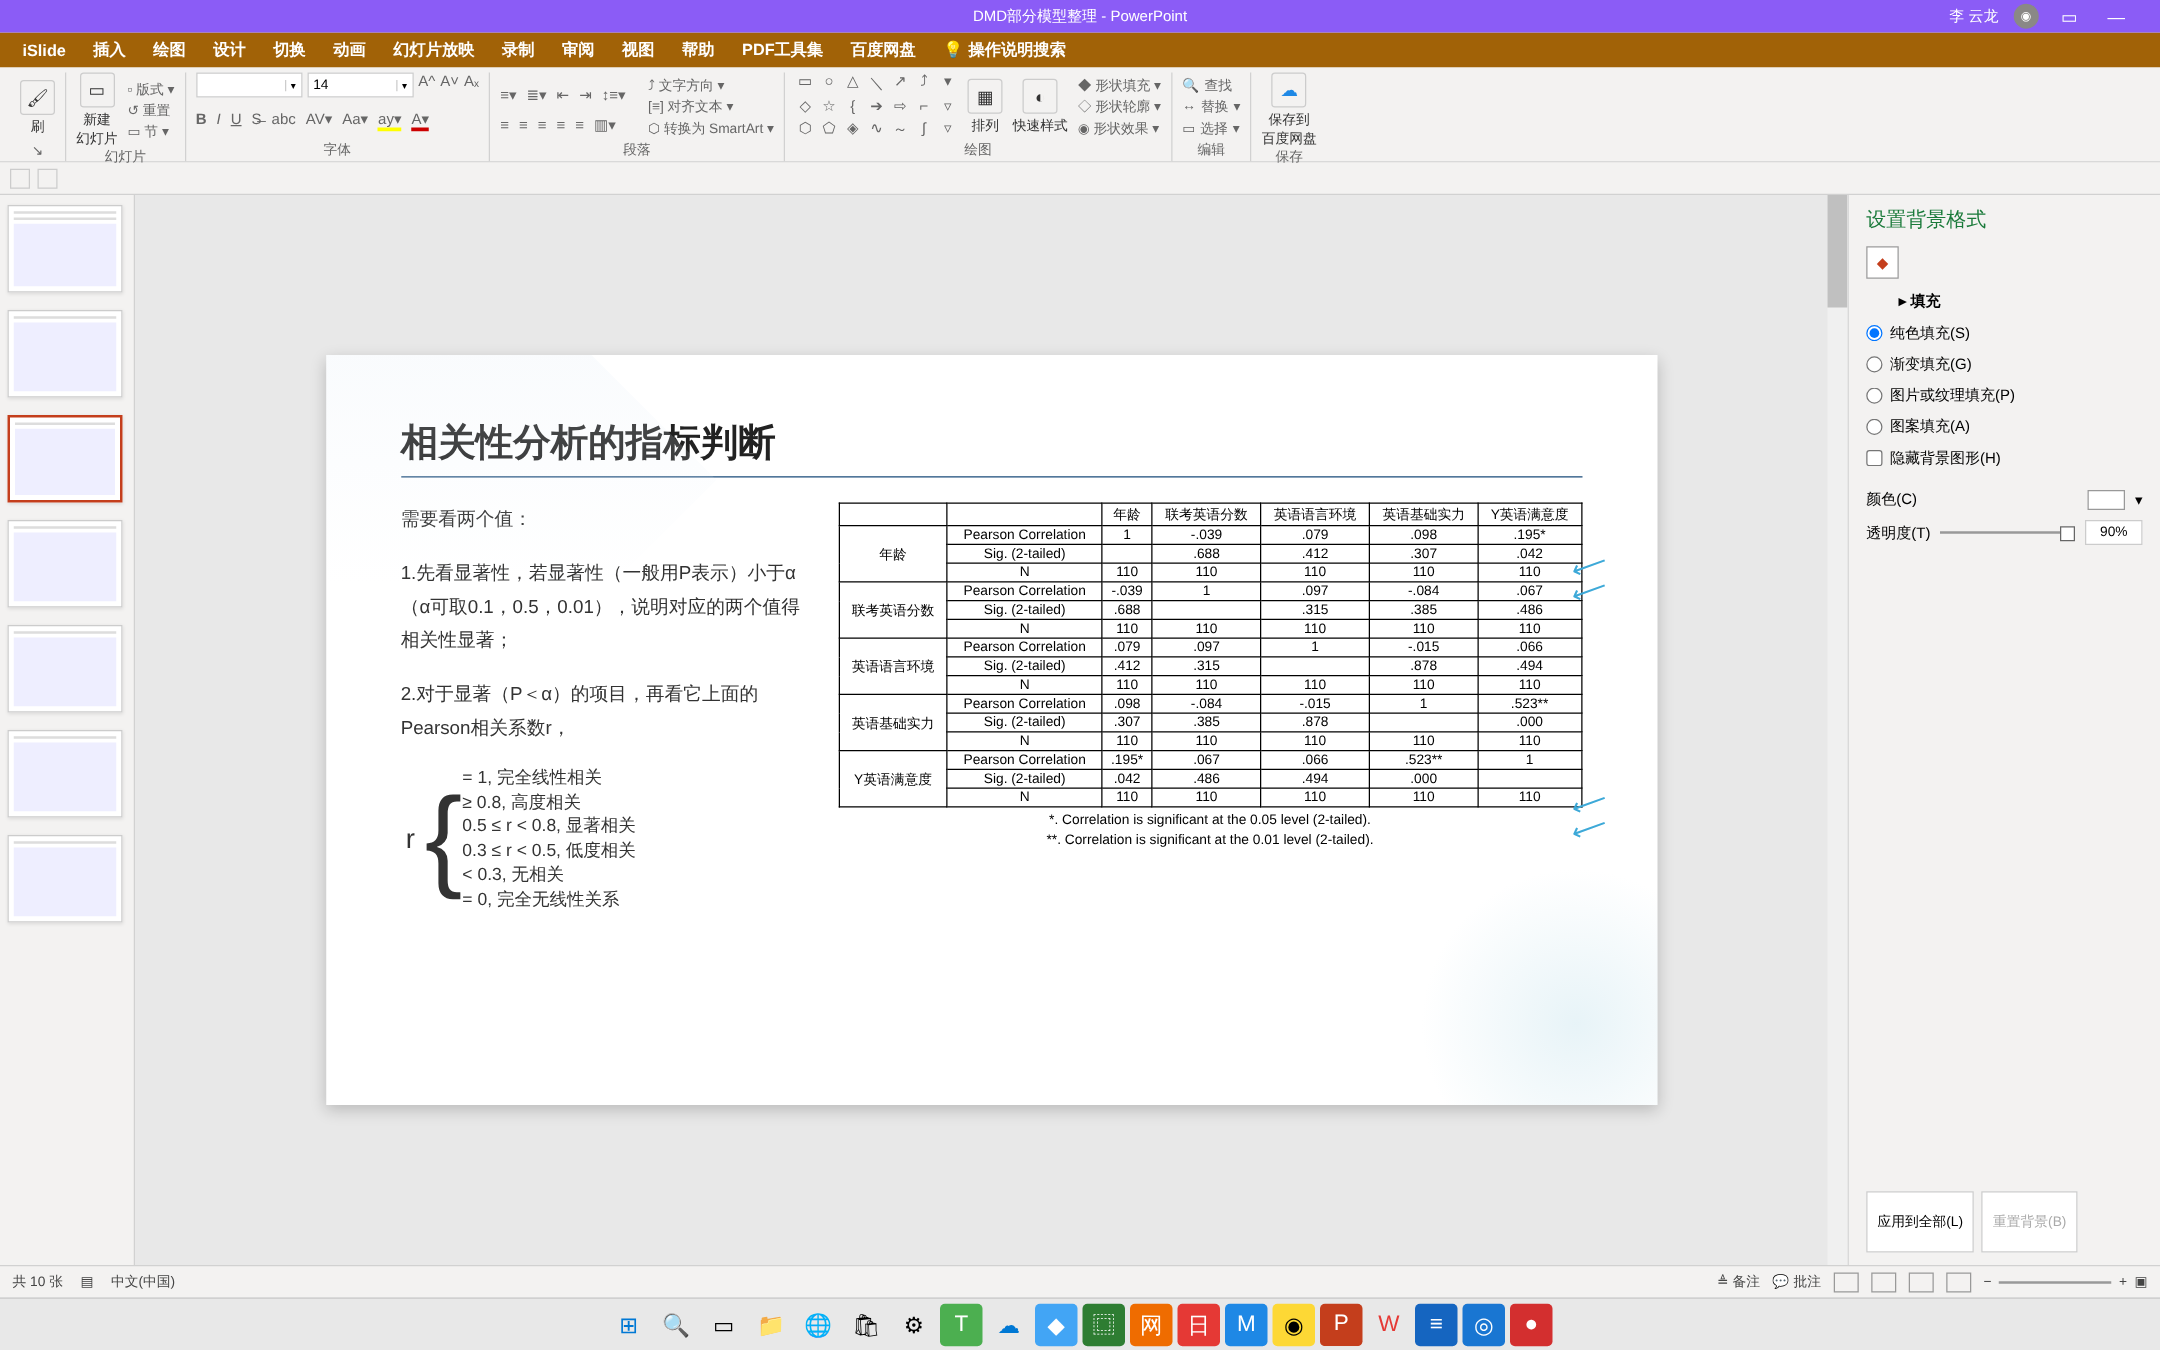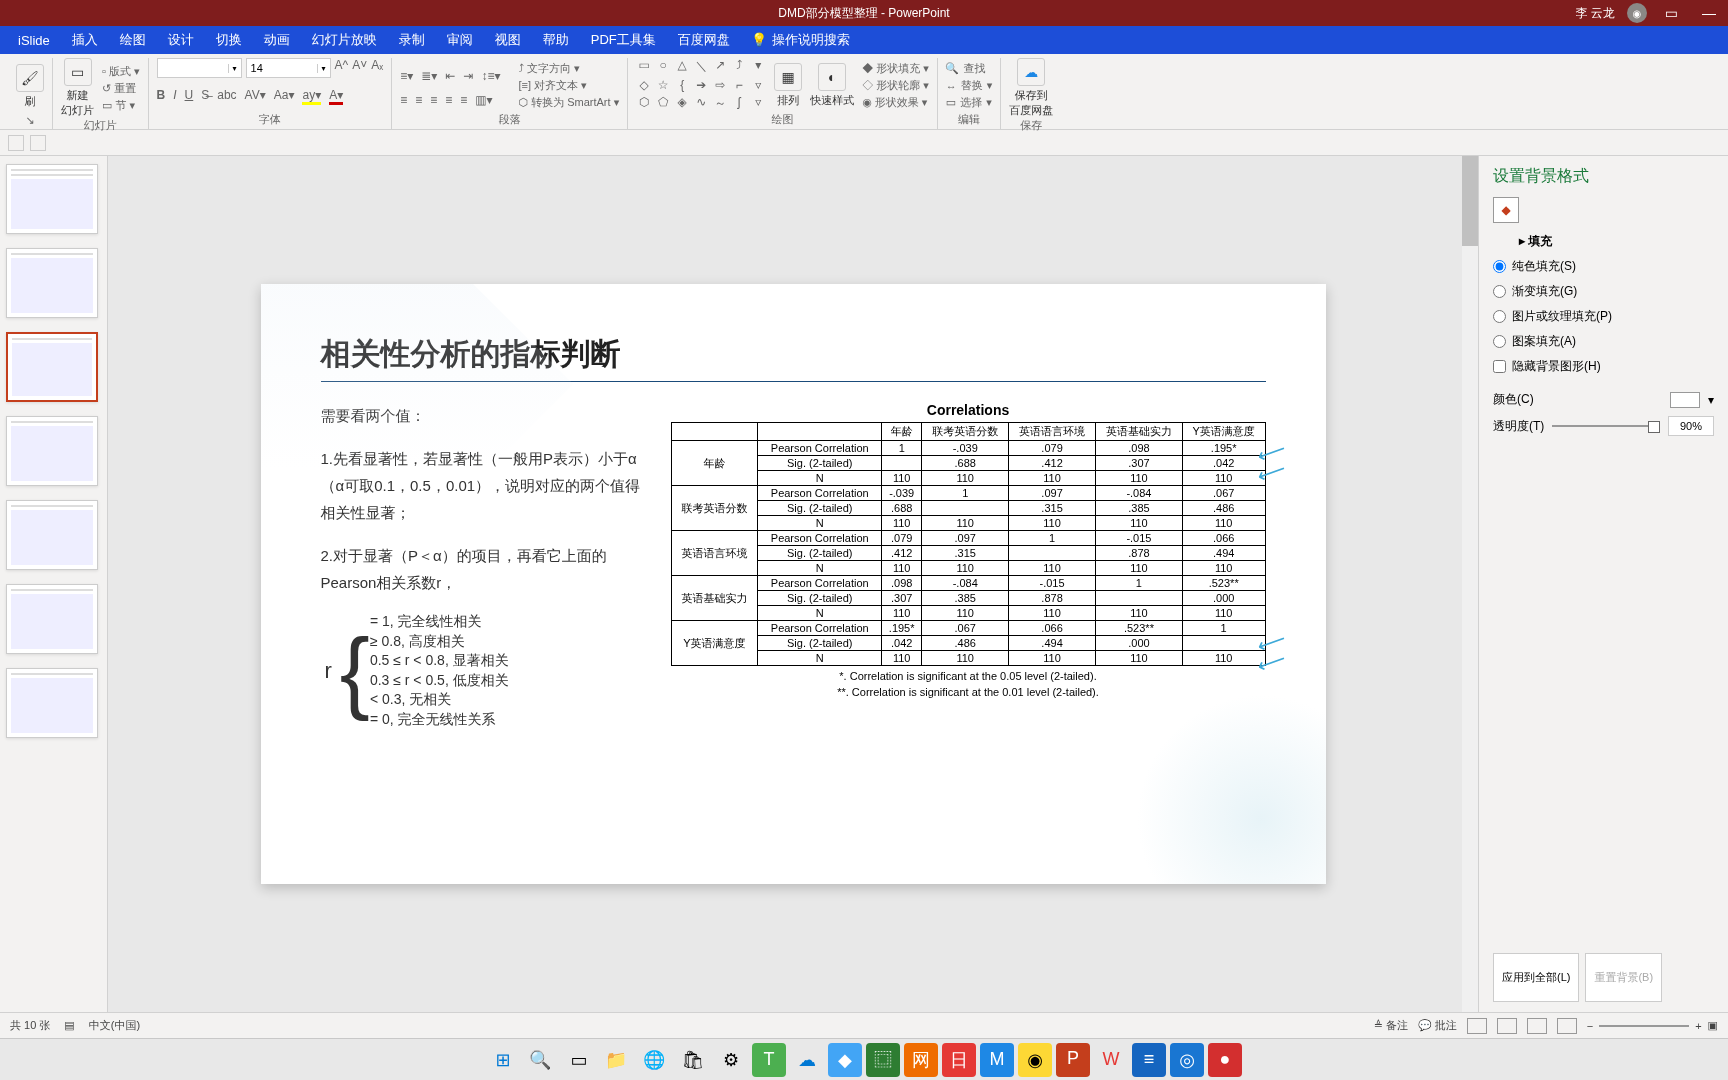--- a/index.html
+++ b/index.html
@@ -1,26 +1,26 @@
 <!DOCTYPE html>
 <html><head>
 <meta charset="utf-8">
 <style>
 * { margin: 0; padding: 0; box-sizing: border-box; font-family: "Microsoft YaHei", "Segoe UI", sans-serif; }
 body { width: 1728px; height: 1080px; background: #f3f2f1; overflow: hidden; position: relative; }
 
 
-.title-bar { height: 26px; background: #7f1d1d; display: flex; align-items: center; justify-content: center; position: relative; color: #fff; font-size: 12px; text-decoration: underline; }
+.title-bar { height: 26px; background: #8b5cf6; display: flex; align-items: center; justify-content: center; position: relative; color: #fff; font-size: 12px; text-decoration: underline; }
 .title-bar .center { position: absolute; left: 50%; transform: translateX(-50%); }
-.title-bar .right { position: absolute; right: 6px; display: flex; align-items: center; gap: 12px; }
+.title-bar .right { position: absolute; right: 22px; display: flex; align-items: center; gap: 12px; }
 .title-bar .avatar { width: 20px; height: 20px; border-radius: 50%; background: #8a8886; display: inline-flex; align-items: center; justify-content: center; font-size: 10px; }
 .title-bar .winbtn { font-size: 14px; padding: 0 6px; }
 
 
-.ribbon-tabs { height: 28px; background: #1d4ed8; display: flex; align-items: center; padding-left: 18px; gap: 22px; color: #fff; font-size: 13px; }
+.ribbon-tabs { height: 28px; background: #a16207; display: flex; align-items: center; padding-left: 18px; gap: 22px; color: #fff; font-size: 13px; font-weight: bold; }
 .ribbon-tab { cursor: pointer; }
 .ribbon-tab .bulb { margin-right: 4px; }
 
 
 .ribbon { height: 76px; background: #f3f2f1; border-bottom: 1px solid #d1d1d1; display: flex; padding: 4px 8px 0 8px; }
 .rgroup { display: flex; flex-direction: column; justify-content: space-between; border-right: 1px solid #d1d1d1; padding: 0 8px; height: 100%; }
 .rgroup .controls { display: flex; gap: 8px; flex: 1; align-items: center; }
 .rgroup .label { font-size: 11px; color: #666; text-align: center; padding-bottom: 2px; }
 .bigbtn { display: flex; flex-direction: column; align-items: center; font-size: 11px; color: #333; gap: 2px; cursor: pointer; }
 .bigbtn .icon { width: 28px; height: 28px; border: 1px solid #ccc; border-radius: 3px; display: flex; align-items: center; justify-content: center; font-size: 14px; }
@@ -353,21 +353,20 @@
               <div>= 1, 完全线性相关</div>
               <div>≥ 0.8, 高度相关</div>
               <div>0.5 ≤ r &lt; 0.8, 显著相关</div>
               <div>0.3 ≤ r &lt; 0.5, 低度相关</div>
               <div>&lt; 0.3, 无相关</div>
               <div>= 0, 完全无线性关系</div>
             </div>
           </div>
         </div>
         <div class="right">
-          <div class="corr-title">Correlations</div>
           <table class="corr-tbl">
             <thead>
                 <tr>
               <th></th>
                   <th></th>
               <th>年龄</th>
               <th>联考英语分数</th>
               <th>英语语言环境</th>
               <th>英语基础实力</th>
               <th>Y英语满意度</th>

